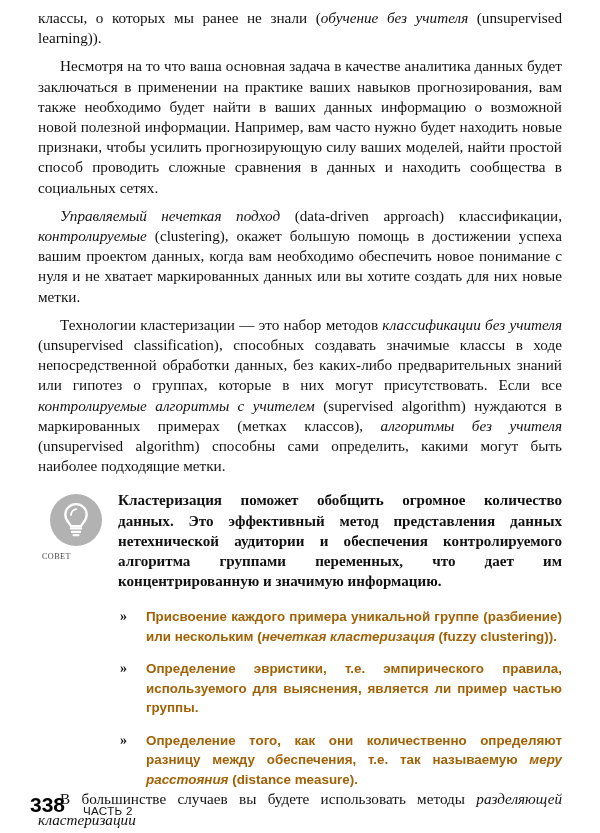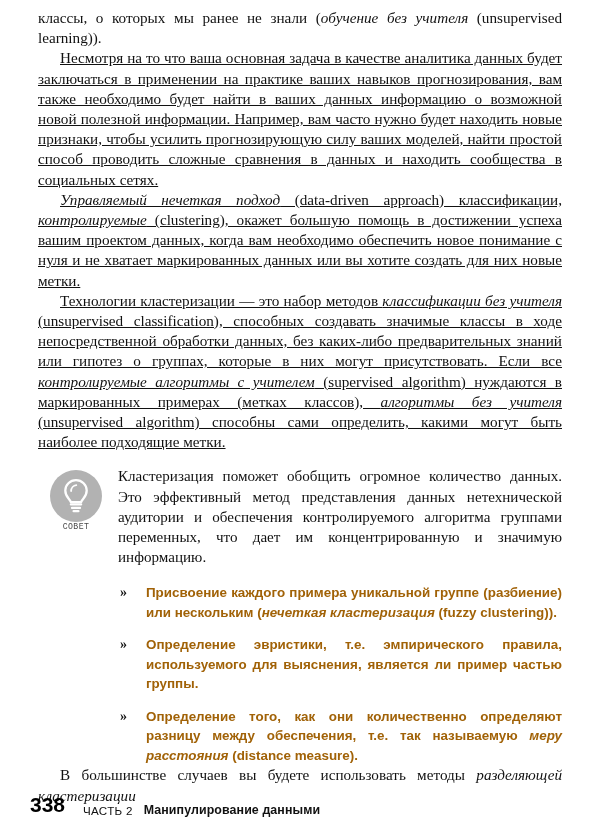--- a/index.html
+++ b/index.html
@@ -40,22 +40,21 @@
     line-height: 20.2px;
     text-align: justify;
     text-justify: inter-word;
     hyphens: manual;
     color: #111111;
   }
   p.body.indent {
     text-indent: 22px;
   }
   p.body + p.body {
-    margin-top: 0px;
-    text-decoration: underline;
+    margin-top: 8px;
   }
 
   i, .it {
     font-style: italic;
   }
 
   
   .callout {
     position: relative;
     margin-top: 14px;
@@ -76,38 +75,39 @@
     margin: 0 auto;
     position: relative;
   }
   .bulb-circle svg {
     position: absolute;
     left: 50%;
     top: 50%;
     transform: translate(-50%, -50%);
   }
   .callout-icon-label {
-    margin-top: 0;
-    font-family: Liberation Mono, monospace;
+    margin-top: 6px;
+    font-family: Liberation Serif, serif;
     font-size: 8.2px;
     letter-spacing: 0.4px;
     color: #4a4a4a;
-    text-align: center;
+    text-align: left;
   }
   .callout-text {
     margin-left: 80px;
     width: 444px;
   }
   .callout-text p {
     margin: 0;
     font-family: "Liberation Serif", "DejaVu Serif", serif;
     font-size: 15.1px;
     line-height: 20.2px;
     text-align: justify;
     color: #111111;
+    font-weight: bold;
   }
 
   
   .bullets {
     margin-top: 16px;
     margin-left: 82px;
     width: 442px;
   }
   .bullet-item {
     display: flex;
@@ -238,16 +238,15 @@
 
     <p class="body indent after-bullets">
       <span>В большинстве случаев вы будете использовать методы </span><i>разделяющей кластеризации</i>
     </p>
 
   </div>
 
   <div class="footer">
     <span class="footer-page-number">338</span>
     <span class="footer-part">ЧАСТЬ 2</span>
-    <span class="footer-title">Манипулирование данными</span>
   </div>
 
 </div>
 
 </body></html>

